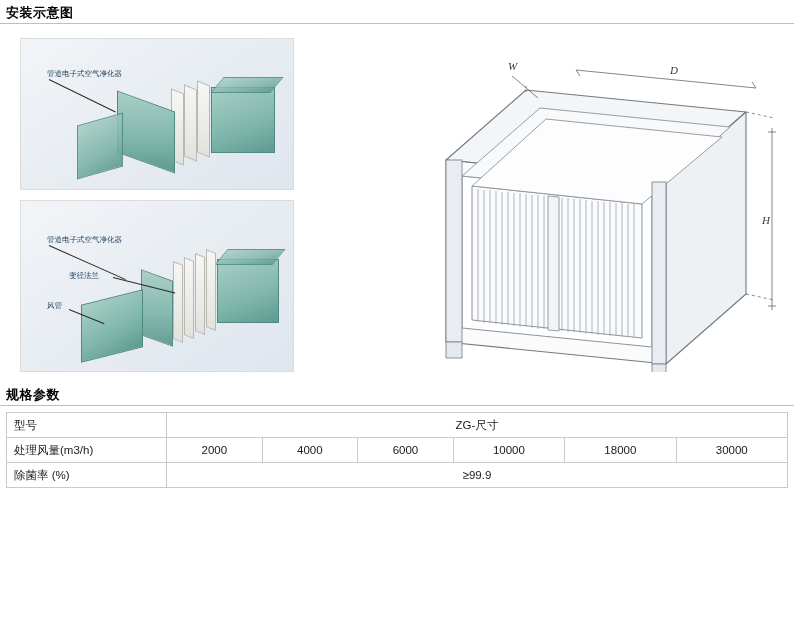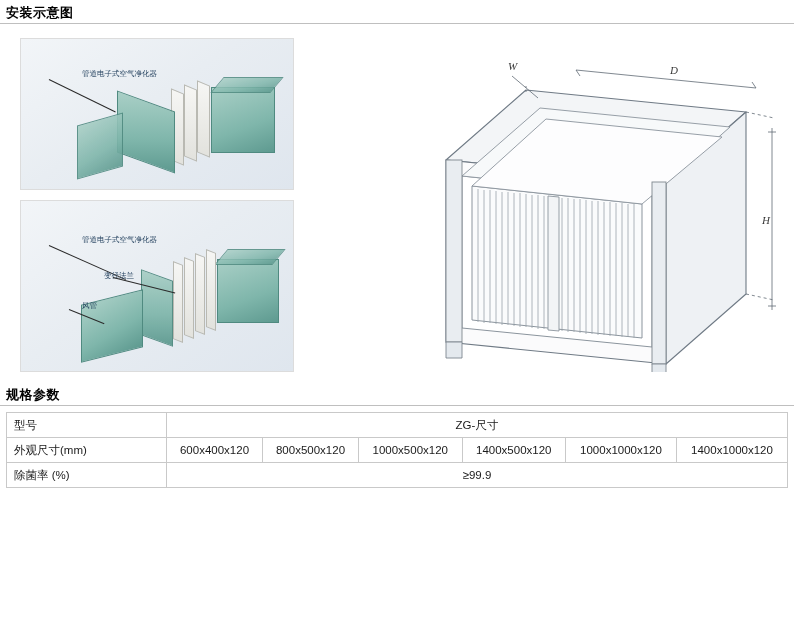--- a/index.html
+++ b/index.html
@@ -51,21 +51,20 @@
   }
   #photo-top    { left: 14px; top: 8px;   width: 274px; height: 152px; }
   #photo-bottom { left: 14px; top: 170px; width: 274px; height: 172px; }
 
   .photo .lbl {
     position: absolute;
     font-size: 7.5px;
     color: #1e3c5a;
     white-space: nowrap;
     font-family: "DejaVu Sans", sans-serif;
-    margin-left: 35px;
   }
   .photo .lead {
     position: absolute;
     background: #2a2a2a;
     height: 1px;
     transform-origin: left center;
   }
 
   
   .duct {
@@ -248,27 +247,27 @@
   <div class="section-head" id="head-spec">规格参数</div>
   <div class="section-rule" id="rule-spec"></div>
 
   <table class="spec">
     <tbody>
       <tr>
         <td class="label">型号</td>
         <td class="center-merge" colspan="6">ZG-尺寸</td>
       </tr>
       <tr>
-        <td class="label">外观尺寸(mm)</td>
-        <td>600x400x120</td>
-        <td>800x500x120</td>
-        <td>1000x500x120</td>
-        <td>1400x500x120</td>
-        <td>1000x1000x120</td>
-        <td>1400x1000x120</td>
+        <td class="label">处理风量(m3/h)</td>
+        <td>2000</td>
+        <td>4000</td>
+        <td>6000</td>
+        <td>10000</td>
+        <td>18000</td>
+        <td>30000</td>
       </tr>
       <tr>
         <td class="label">除菌率 (%)</td>
         <td class="center-merge" colspan="6">≥99.9</td>
       </tr>
     </tbody>
   </table>
 
 </div>
 

